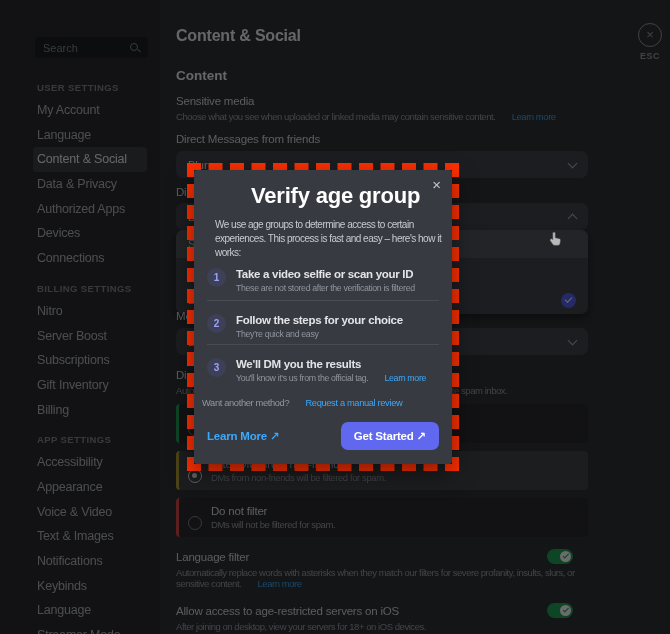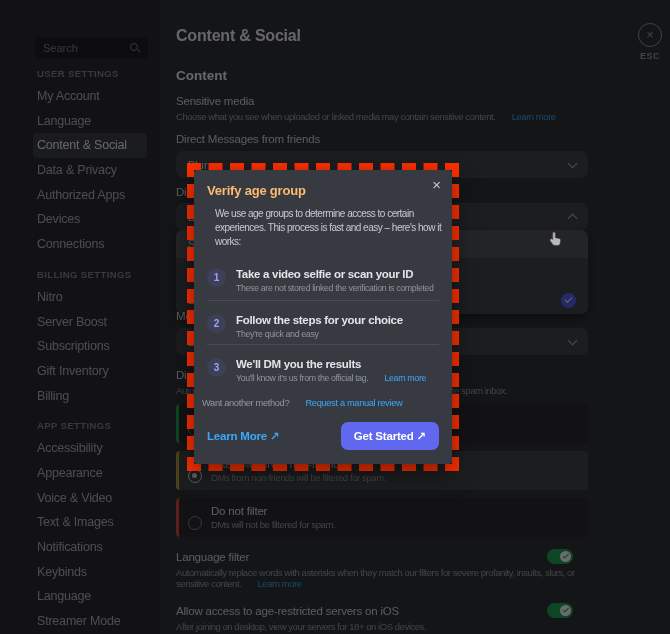--- a/index.html
+++ b/index.html
@@ -8,21 +8,21 @@
   
   .sidebar { position:absolute; left:0; top:0; width:160px; height:634px; background:#2b2d31; z-index:1;padding-left:8px; }
   .search-box { position:absolute; left:35px; top:37px; width:113px; height:21px; background:#1e1f22; border-radius:4px; display:flex; align-items:center; padding:0 8px; }
   .search-box input { background:transparent; border:none; outline:none; color:#87898c; font-size:11px; width:86px; }
   .search-box input::placeholder { color:#87898c; }
   .mag { position:relative; width:11px; height:11px; flex:none; }
   .mag::before { content:""; position:absolute; left:1px; top:1px; width:6px; height:6px; border:1.4px solid #87898c; border-radius:50%; }
   .mag::after { content:""; position:absolute; left:8px; top:8px; width:3.5px; height:1.4px; background:#87898c; transform:rotate(45deg); }
   .snav { position:absolute; left:0; top:68px; width:160px; }
   .nav-label { margin:12px 0 2px 37px; height:14px; font-size:9.5px; font-weight:bold; letter-spacing:.4px; color:#85888c; }
-  .nav-label.first { margin-top:0; }
+  .nav-label.first { margin-top:14px; }
   .nav-item { margin-left:33px; width:114px; height:24.7px; line-height:24.7px; padding-left:4px; border-radius:4px; color:#b4b8bf; font-size:12.5px; letter-spacing:-.2px; cursor:pointer; white-space:nowrap; }
   .nav-item.selected { background:#3f4147; color:#f0f1f3; }
 
   
   .content { position:absolute; left:160px; top:0; width:510px; height:634px; background:#313338; z-index:1; }
   .cblock { position:absolute; left:16px; width:412px; }
   .page-title { top:27px; font-size:16px; font-weight:bold; color:#f2f3f5; letter-spacing:-.2px; }
   .sec-title { top:68px; font-size:13.5px; font-weight:bold; color:#f2f3f5; }
   .lbl { font-size:11.5px; color:#d7dade; letter-spacing:-.2px; }
   .desc { font-size:9.5px; color:#9ba0a7; letter-spacing:-.45px; }
@@ -51,21 +51,21 @@
   .esc .circ { width:24px; height:24px; margin:0 auto; border:1.8px solid #9a9da3; border-radius:50%; color:#9a9da3; font-size:13px; line-height:21px; }
   .esc .txt { margin-top:4px; font-size:9px; font-weight:bold; color:#9a9da3; letter-spacing:.5px; }
 
   
   .dim { position:absolute; inset:0; background:rgba(0,0,0,.58); z-index:10; }
 
   
   .hl-wrap { position:absolute; left:187px; top:163px; width:272px; height:308px; border:7px dashed #ff3000; z-index:20; }
   .modal { position:absolute; inset:0; background:#383a41; border-radius:3px; box-shadow:0 8px 24px rgba(0,0,0,.5); padding:13px; }
   .m-close { position:absolute; top:9px; right:11px; font-size:15px; color:#c3c7cc; line-height:12px; cursor:pointer; }
-  .m-title { font-size:13px; font-weight:bold; color:#fdba74; letter-spacing:-.2px; }
+  .m-title { font-size:22px; font-weight:bold; color:#ffffff; letter-spacing:-.2px;margin-left:44px; }
   .m-body { margin-top:9px; width:228px; font-size:10px; line-height:1.38; letter-spacing:-.5px; color:#c6cbd1;margin-left:8px; }
   .step { position:absolute; left:13px; display:flex; }
   .stepnum { width:19px; height:19px; border-radius:50%; background:#3d4056; color:#9ba3f7; font-size:10px; font-weight:bold; text-align:center; line-height:19px; flex:none; margin-right:10px; }
   .step-title { font-size:11.5px; font-weight:bold; color:#e2e4e8; letter-spacing:-.3px; }
   .step-desc { font-size:8.8px; color:#8f959e; letter-spacing:-.35px; margin-top:2.5px; }
   .m-div { position:absolute; left:13px; width:232px; height:1px; background:#4a4c54; }
   .m-alt { position:absolute; left:8px; top:228px; font-size:9.3px; color:#9298a1; letter-spacing:-.35px; }
   .m-footer { position:absolute; left:13px; right:13px; top:252px; height:28px; display:flex; align-items:center; justify-content:space-between; }
   .m-learn { font-size:11.5px; font-weight:bold; color:#3aa9fc; letter-spacing:-.2px; cursor:pointer; }
   .m-btn { height:28px; padding:0 13px; background:#5f68ef; border:none; border-radius:7px; color:#fff; font-size:11.5px; font-weight:bold; letter-spacing:-.2px; cursor:pointer; }
@@ -199,21 +199,21 @@
 <div class="hl-wrap">
   <div class="modal">
     <div class="m-close">×</div>
     <div class="m-title">Verify age group</div>
     <div class="m-body">We use age groups to determine access to certain experiences. This process is fast and easy – here's how it works:</div>
 
     <div class="step" style="top:98px">
       <span class="stepnum">1</span>
       <span>
         <div class="step-title">Take a video selfie or scan your ID</div>
-        <div class="step-desc">These are not stored linked the verification is completed</div>
+        <div class="step-desc">These are not stored after the verification is filtered</div>
       </span>
     </div>
     <div class="m-div" style="top:130px"></div>
     <div class="step" style="top:144px">
       <span class="stepnum">2</span>
       <span>
         <div class="step-title">Follow the steps for your choice</div>
         <div class="step-desc">They're quick and easy</div>
       </span>
     </div>

